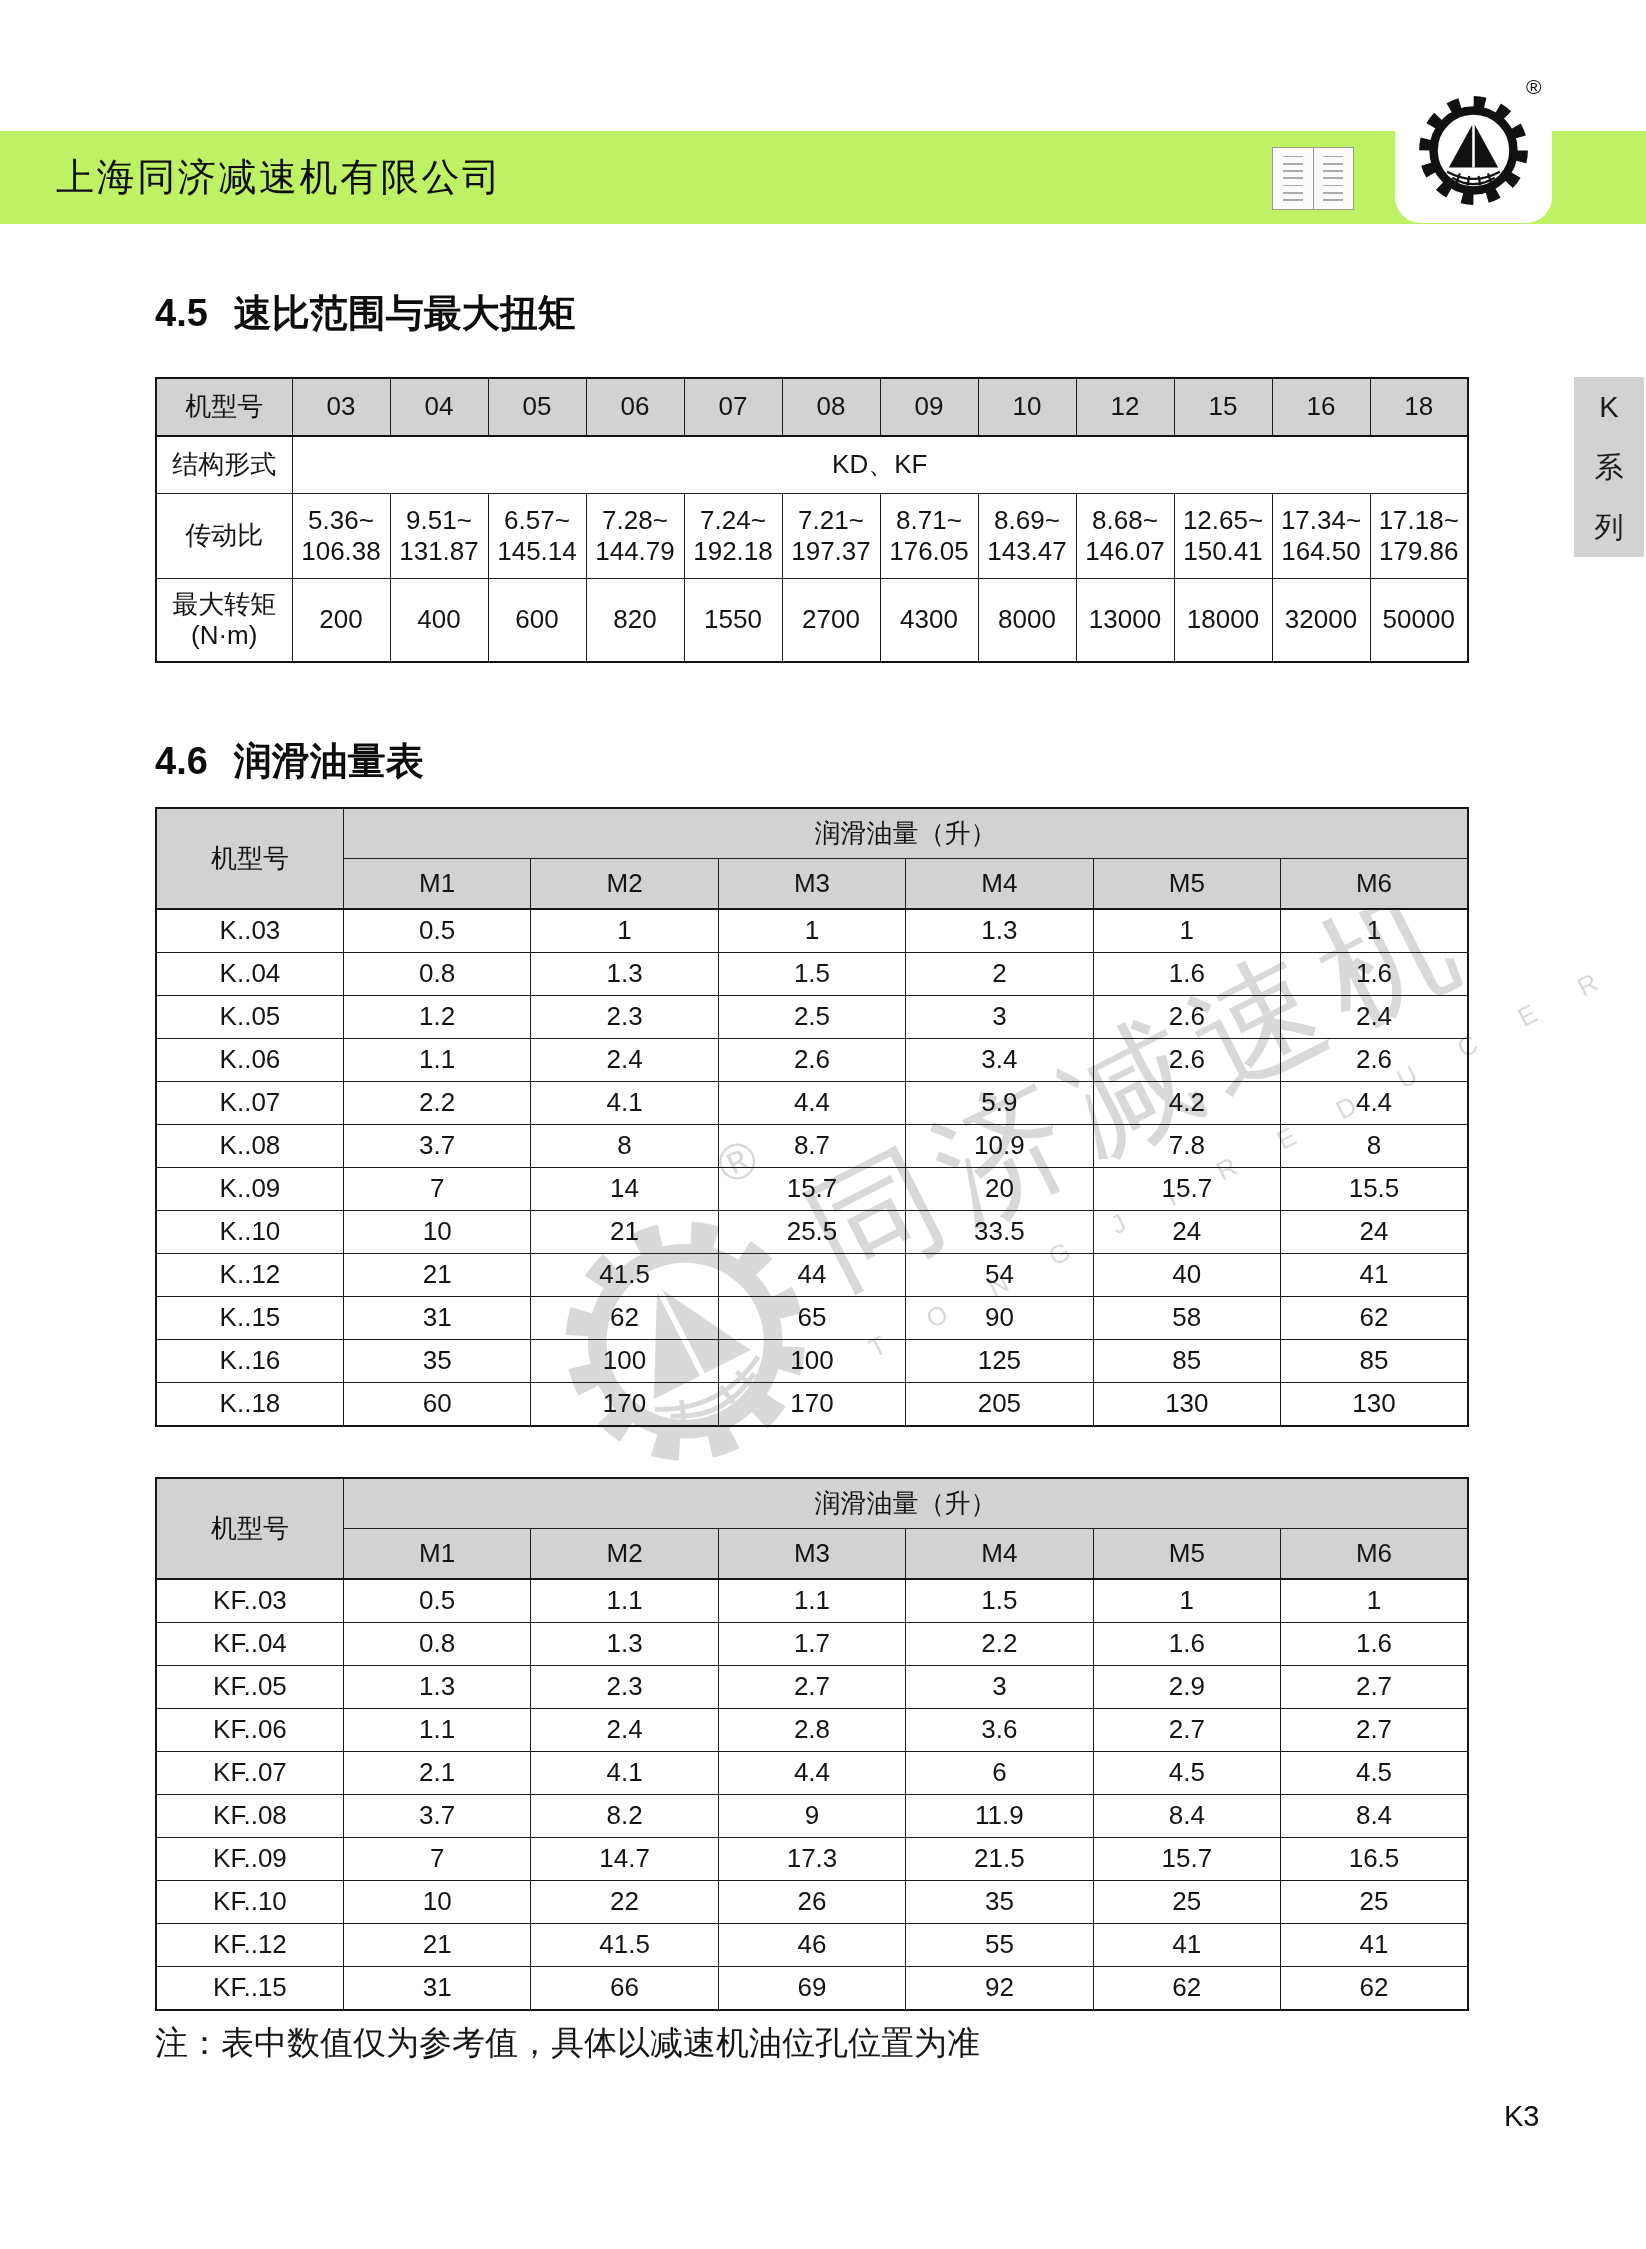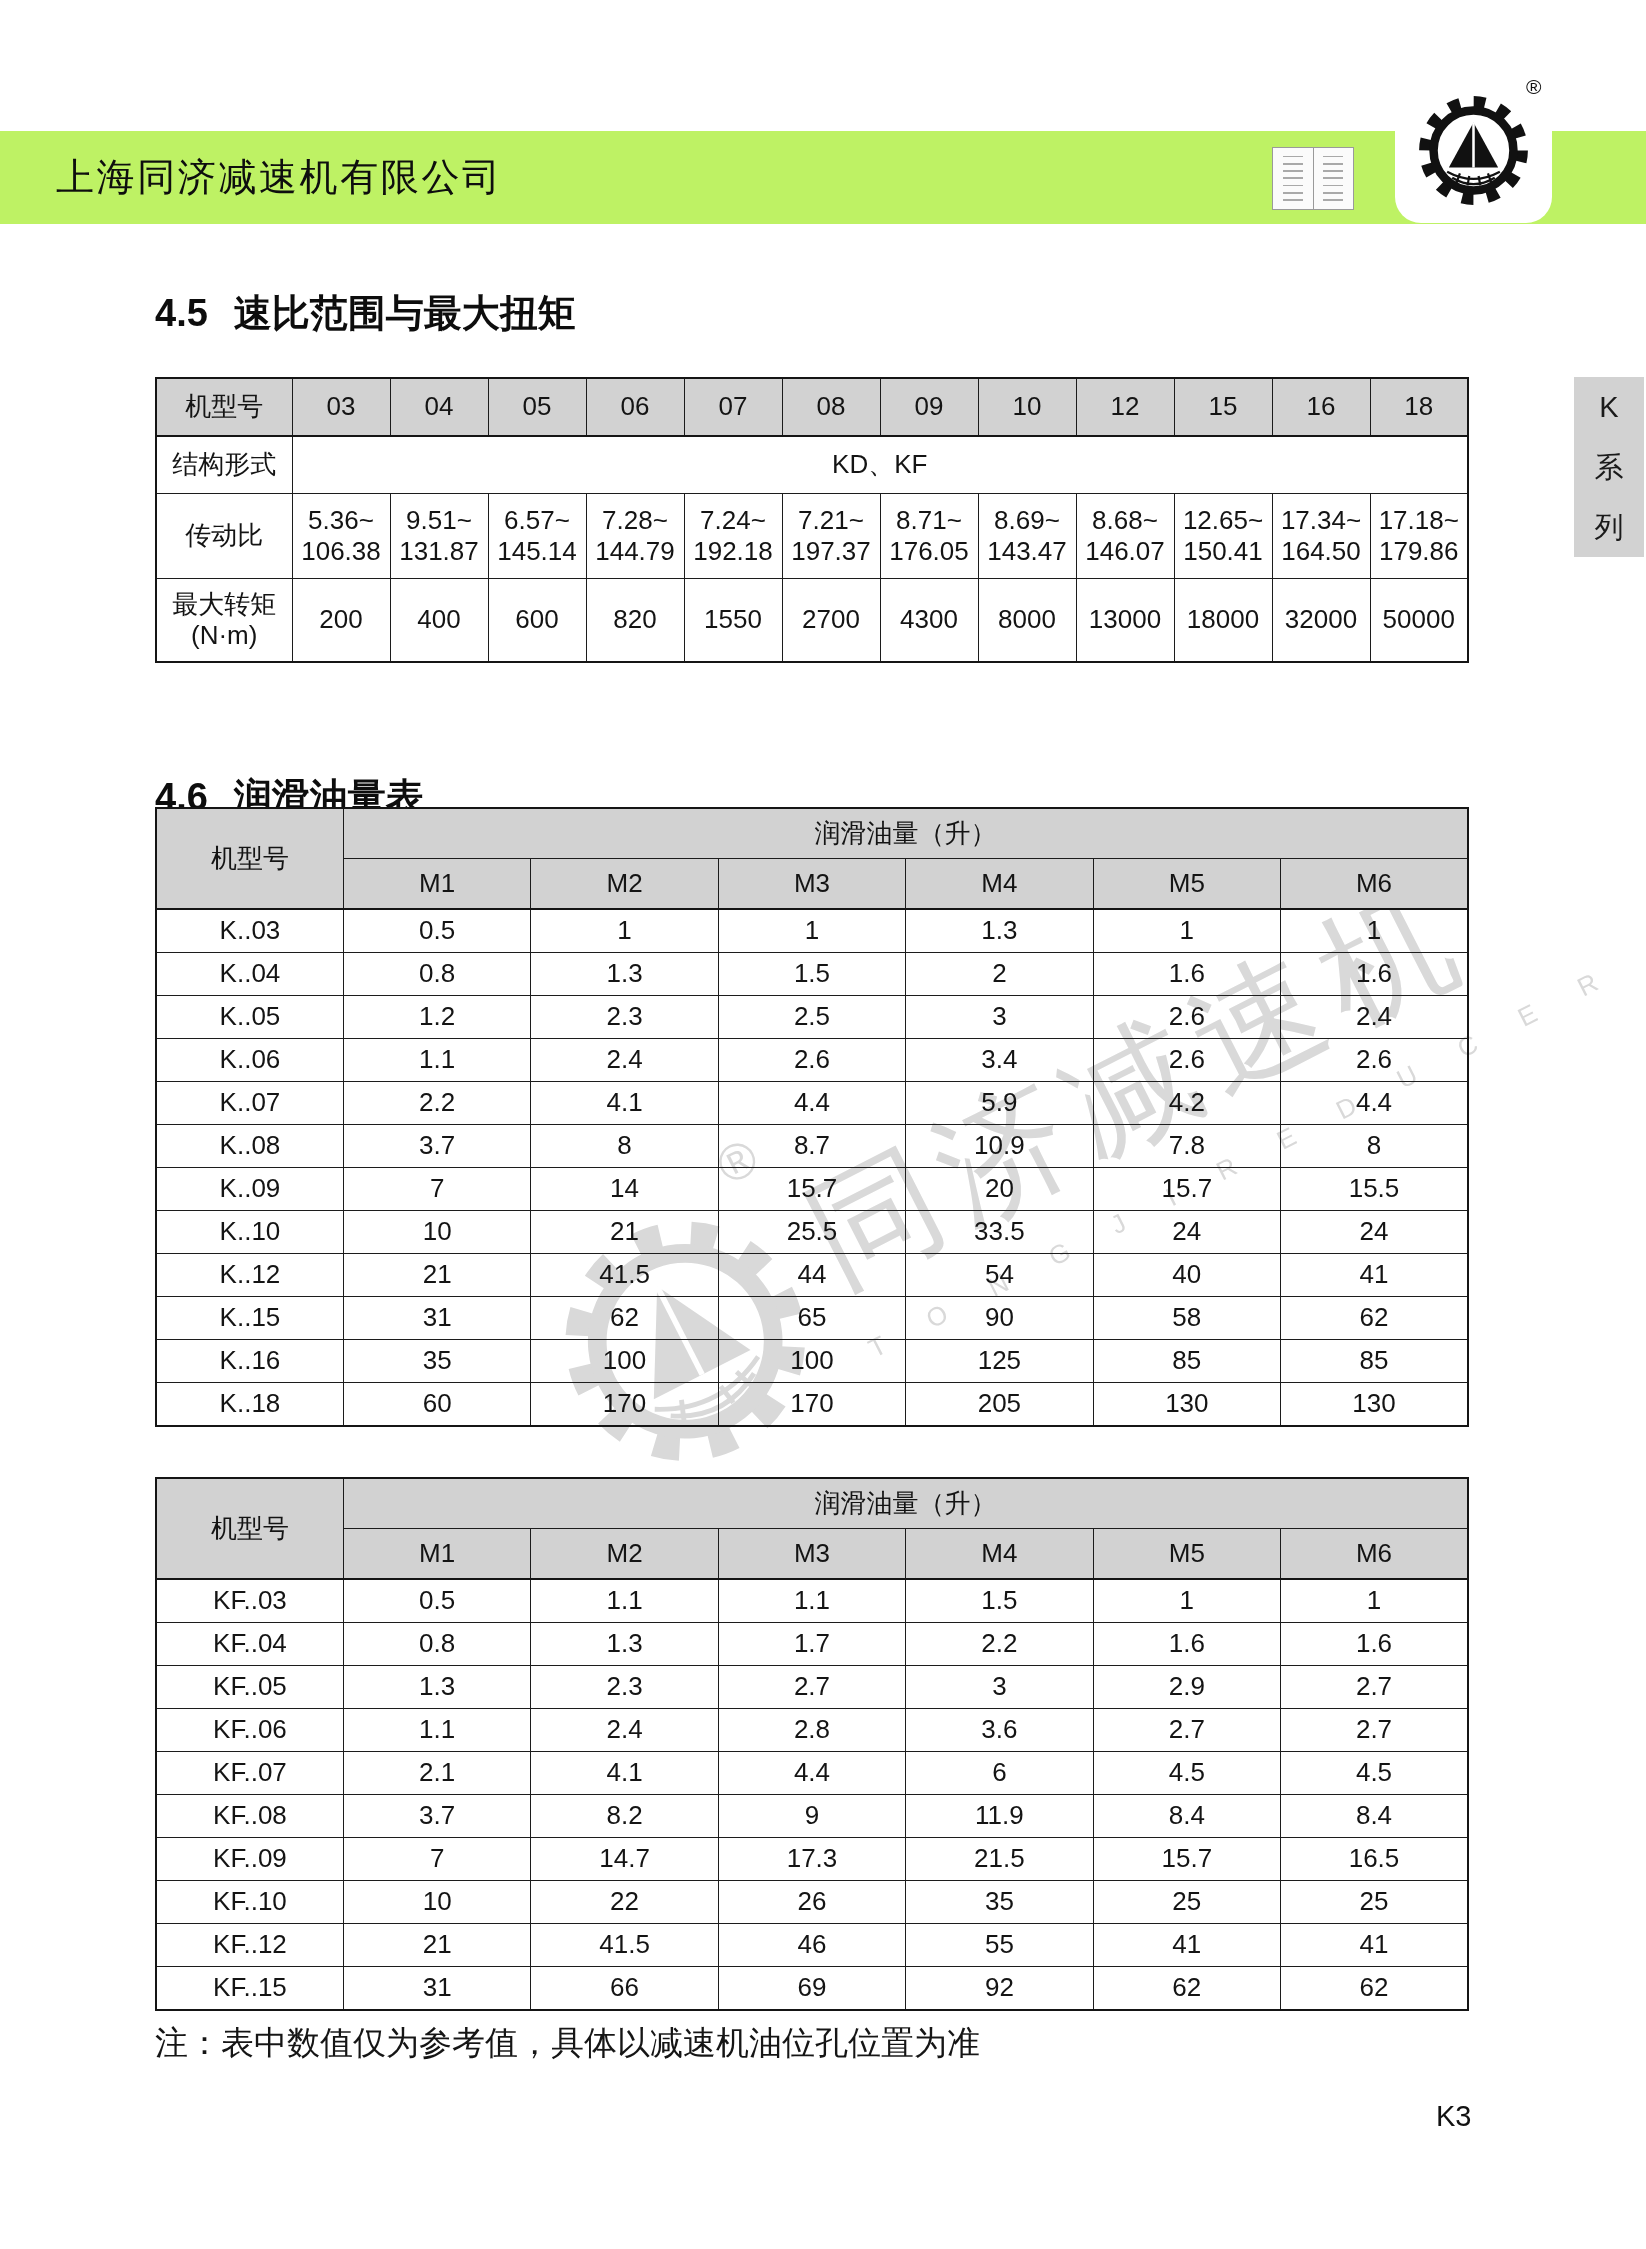--- a/index.html
+++ b/index.html
@@ -25,21 +25,21 @@
   .logo-reg{position:absolute;right:10.5px;top:75px;font-size:21px;color:#111;}
 
   
   .side-tab{position:absolute;left:1574px;top:377px;width:70px;height:180px;background:#d2d2d2;
             display:flex;align-items:center;justify-content:center;}
   .side-tab .txt{width:32px;font-size:29px;line-height:60px;text-align:center;word-break:break-all;color:#1a1a1a;}
 
   
   .sec-title{position:absolute;left:155px;font-weight:bold;font-size:38px;color:#0d0d0d;}
   #sec45{top:288px;}
-  #sec46{top:736px;margin-top:36px;}
+  #sec46{top:736px;}
   .sec-title .num{margin-right:26px;}
 
   
   table.dtable{position:absolute;left:155px;width:1314px;border-collapse:collapse;
                table-layout:fixed;background:transparent;}
   .dtable th,.dtable td{border:1.7px solid #1c1c1c;text-align:center;vertical-align:middle;
                font-weight:normal;font-size:26px;padding:0;white-space:pre-line;background:transparent;line-height:1.2;}
   table.dtable{border:2.6px solid #151515;}
   .dtable thead{border-bottom:2.6px solid #151515;margin-top:44px;}
   .dtable thead th{background:#d2d2d2;}
@@ -50,21 +50,21 @@
   .t45 .rrow td{height:84px;}
   .t45 .qrow td{height:82px;}
 
   .t46a{top:807px;}
   .t46b{top:1477px;}
   .t46 thead tr th{height:49px;}
   .t46 tbody td{height:42px;}
 
   
   .note{position:absolute;left:155px;top:2021px;font-size:33px;color:#151515;}
-  .pagenum{position:absolute;left:1436px;top:2100px;font-size:29px;color:#111;}
+  .pagenum{position:absolute;left:1504px;top:2100px;font-size:29px;color:#111;}
 
   
   .watermark{position:absolute;left:515px;top:969px;width:977px;height:419px;
              transform:rotate(-27deg);color:#d9d9d9;display:flex;align-items:center;gap:30px;
              pointer-events:none;}
   .wm-gearwrap{position:relative;flex:0 0 262px;height:262px;}
   .wm-reg{position:absolute;right:-15.7px;top:-35px;font-size:51px;color:#d9d9d9;}
   .wm-texts{display:flex;flex-direction:column;}
   .wm-cn{font-size:129px;letter-spacing:14px;white-space:nowrap;}
   .wm-en{font-size:26px;letter-spacing:21px;margin-top:12.2px;white-space:nowrap;}

